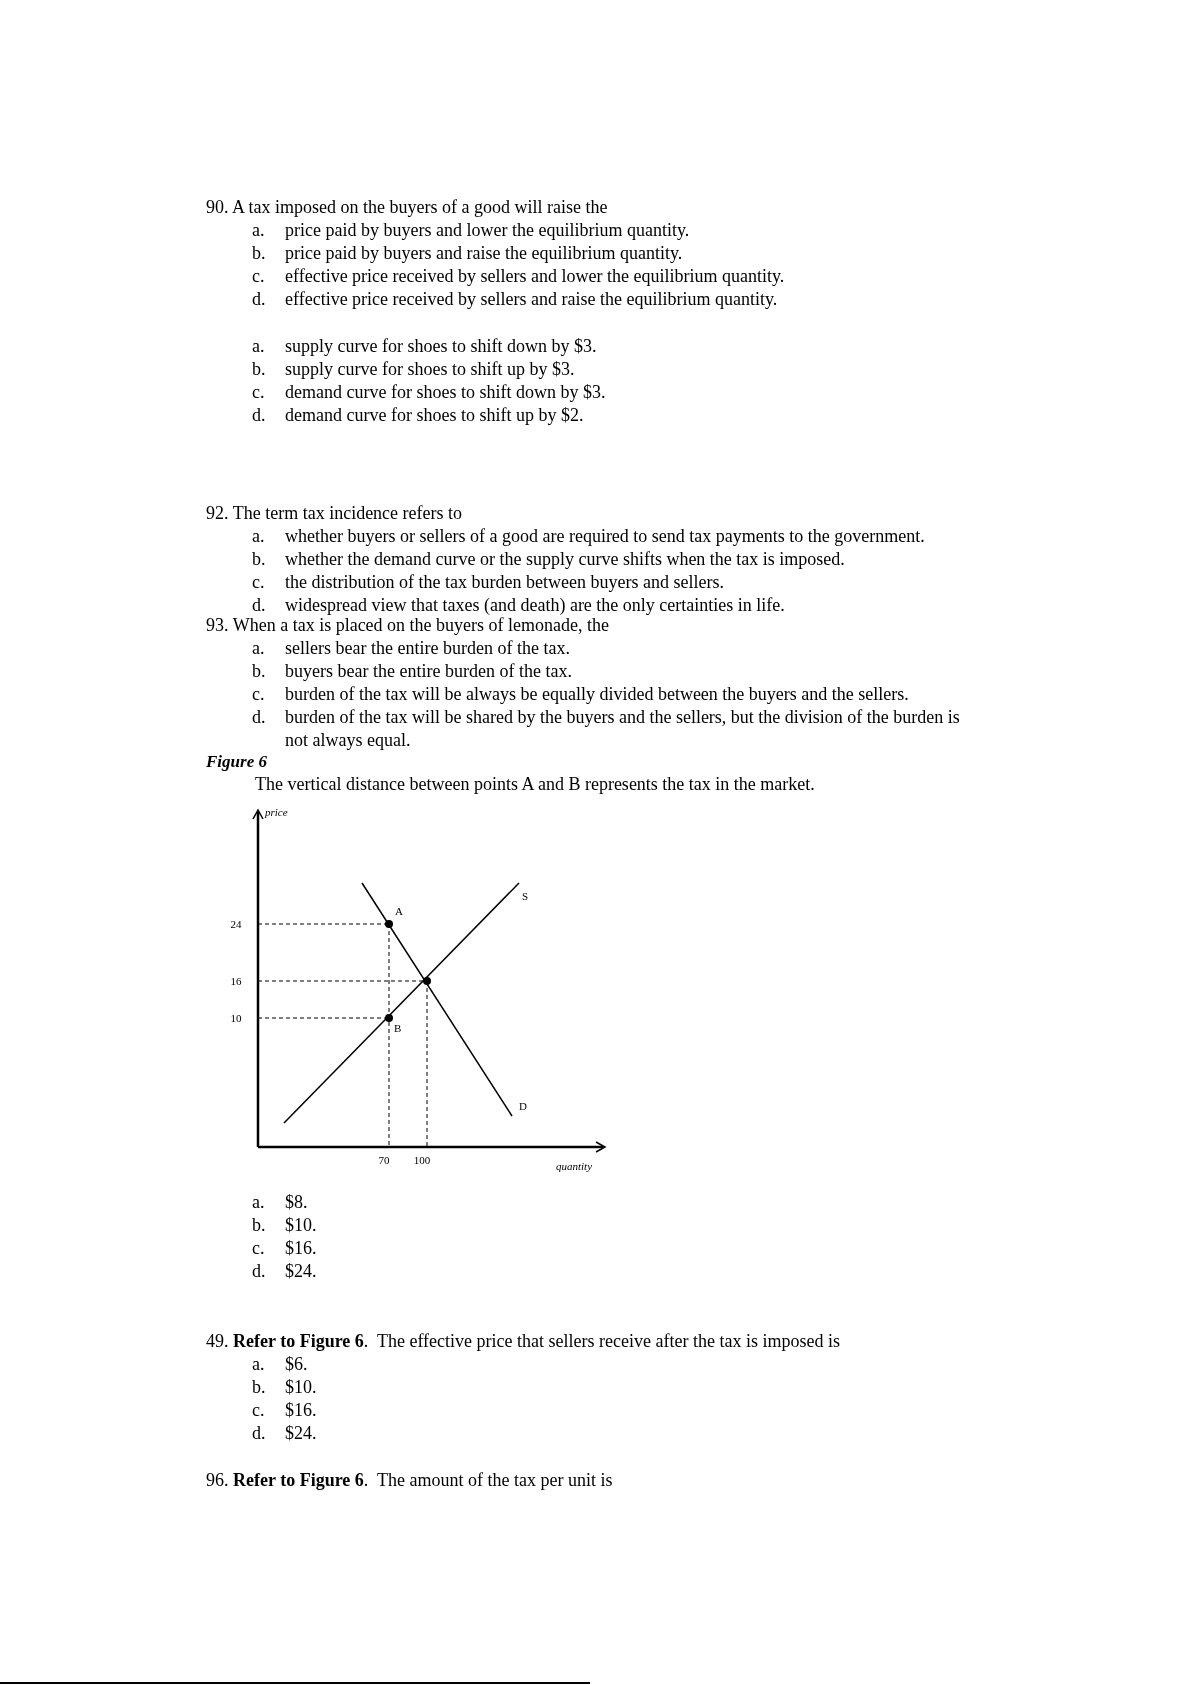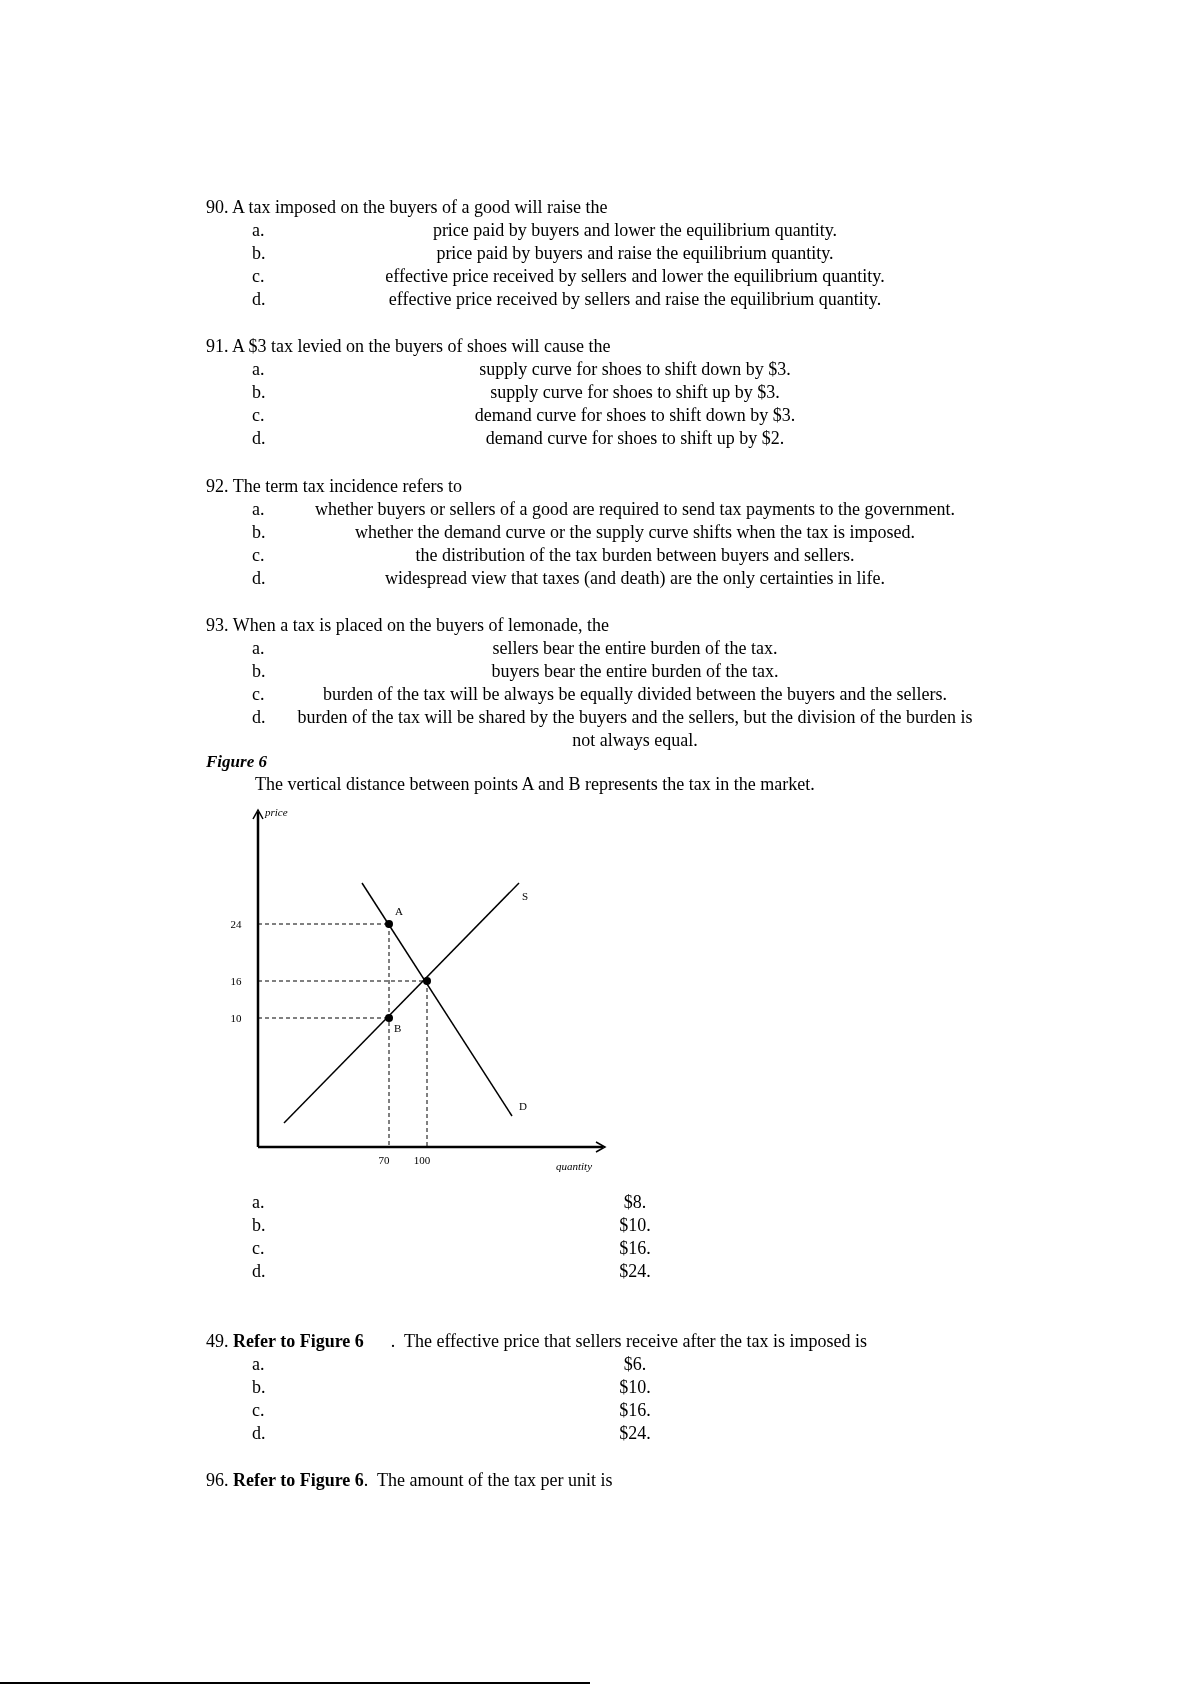--- a/index.html
+++ b/index.html
@@ -2,21 +2,21 @@
 <html><head>
 <meta charset="utf-8">
 <style>
   html, body { margin:0; padding:0; background:#fff; }
   body { width:1191px; height:1685px; position:relative; overflow:hidden;
          font-family:"Liberation Serif", serif; color:#000; }
   .q { position:absolute; left:206px; font-size:18px; line-height:23px; }
   .stem { white-space:nowrap; }
   .opt { display:flex; margin-left:46px; white-space:nowrap; }
   .opt .lt { width:33px; flex:none; }
-  .opt .tx { white-space:normal; width:700px;text-align:center; }
+  .opt .tx { white-space:normal; width:700px; }
   b { font-weight:bold; }
   .figtitle { position:absolute; left:206px; top:752px; font-size:17px; font-weight:bold; font-style:italic; }
   .figcap { position:absolute; left:249px; top:774px; font-size:18px; white-space:nowrap;margin-left:6px; }
   svg text { font-family:"Liberation Serif", serif; }
   .bottomline { position:absolute; left:0; top:1682px; width:590px; height:2px; background:#000; }
 </style>
 </head>
 <body>
 
 <div id="q0" class="q" style="top:196px">
@@ -32,39 +32,38 @@
     <div class="opt">
       <span class="lt">c.</span>
       <span class="tx">effective price received by sellers and lower the equilibrium quantity.</span>
     </div>
     <div class="opt">
       <span class="lt">d.</span>
       <span class="tx">effective price received by sellers and raise the equilibrium quantity.</span>
     </div>
   </div>
 <div id="q1" class="q" style="top:335px">
-    <div class="stem">91. A $3 tax levied on the buyers of shoes will cause the</div>
     <div class="opt">
       <span class="lt">a.</span>
       <span class="tx">supply curve for shoes to shift down by $3.</span>
     </div>
     <div class="opt">
       <span class="lt">b.</span>
       <span class="tx">supply curve for shoes to shift up by $3.</span>
     </div>
     <div class="opt">
       <span class="lt">c.</span>
       <span class="tx">demand curve for shoes to shift down by $3.</span>
     </div>
     <div class="opt">
       <span class="lt">d.</span>
       <span class="tx">demand curve for shoes to shift up by $2.</span>
     </div>
   </div>
-<div id="q2" class="q" style="top:475px">
+<div id="q2" class="q" style="top:502px">
     <div class="stem">92. The term tax incidence refers to</div>
     <div class="opt">
       <span class="lt">a.</span>
       <span class="tx">whether buyers or sellers of a good are required to send tax payments to the government.</span>
     </div>
     <div class="opt">
       <span class="lt">b.</span>
       <span class="tx">whether the demand curve or the supply curve shifts when the tax is imposed.</span>
     </div>
     <div class="opt">
@@ -139,21 +138,21 @@
     <div class="opt">
       <span class="lt">c.</span>
       <span class="tx">$16.</span>
     </div>
     <div class="opt">
       <span class="lt">d.</span>
       <span class="tx">$24.</span>
     </div>
   </div>
 <div id="lq1" class="q" style="top:1330px">
-    <div class="stem"><span>49.</span> <b>Refer to Figure 6</b><span style="white-space: pre; padding-left: 27px;">.  The effective price that sellers receive after the tax is imposed is</span></div>
+    <div class="stem"><span>49.</span> <b>Refer to Figure 6</b><span style="white-space: pre;">.  The effective price that sellers receive after the tax is imposed is</span></div>
     <div class="opt">
       <span class="lt">a.</span>
       <span class="tx">$6.</span>
     </div>
     <div class="opt">
       <span class="lt">b.</span>
       <span class="tx">$10.</span>
     </div>
     <div class="opt">
       <span class="lt">c.</span>

